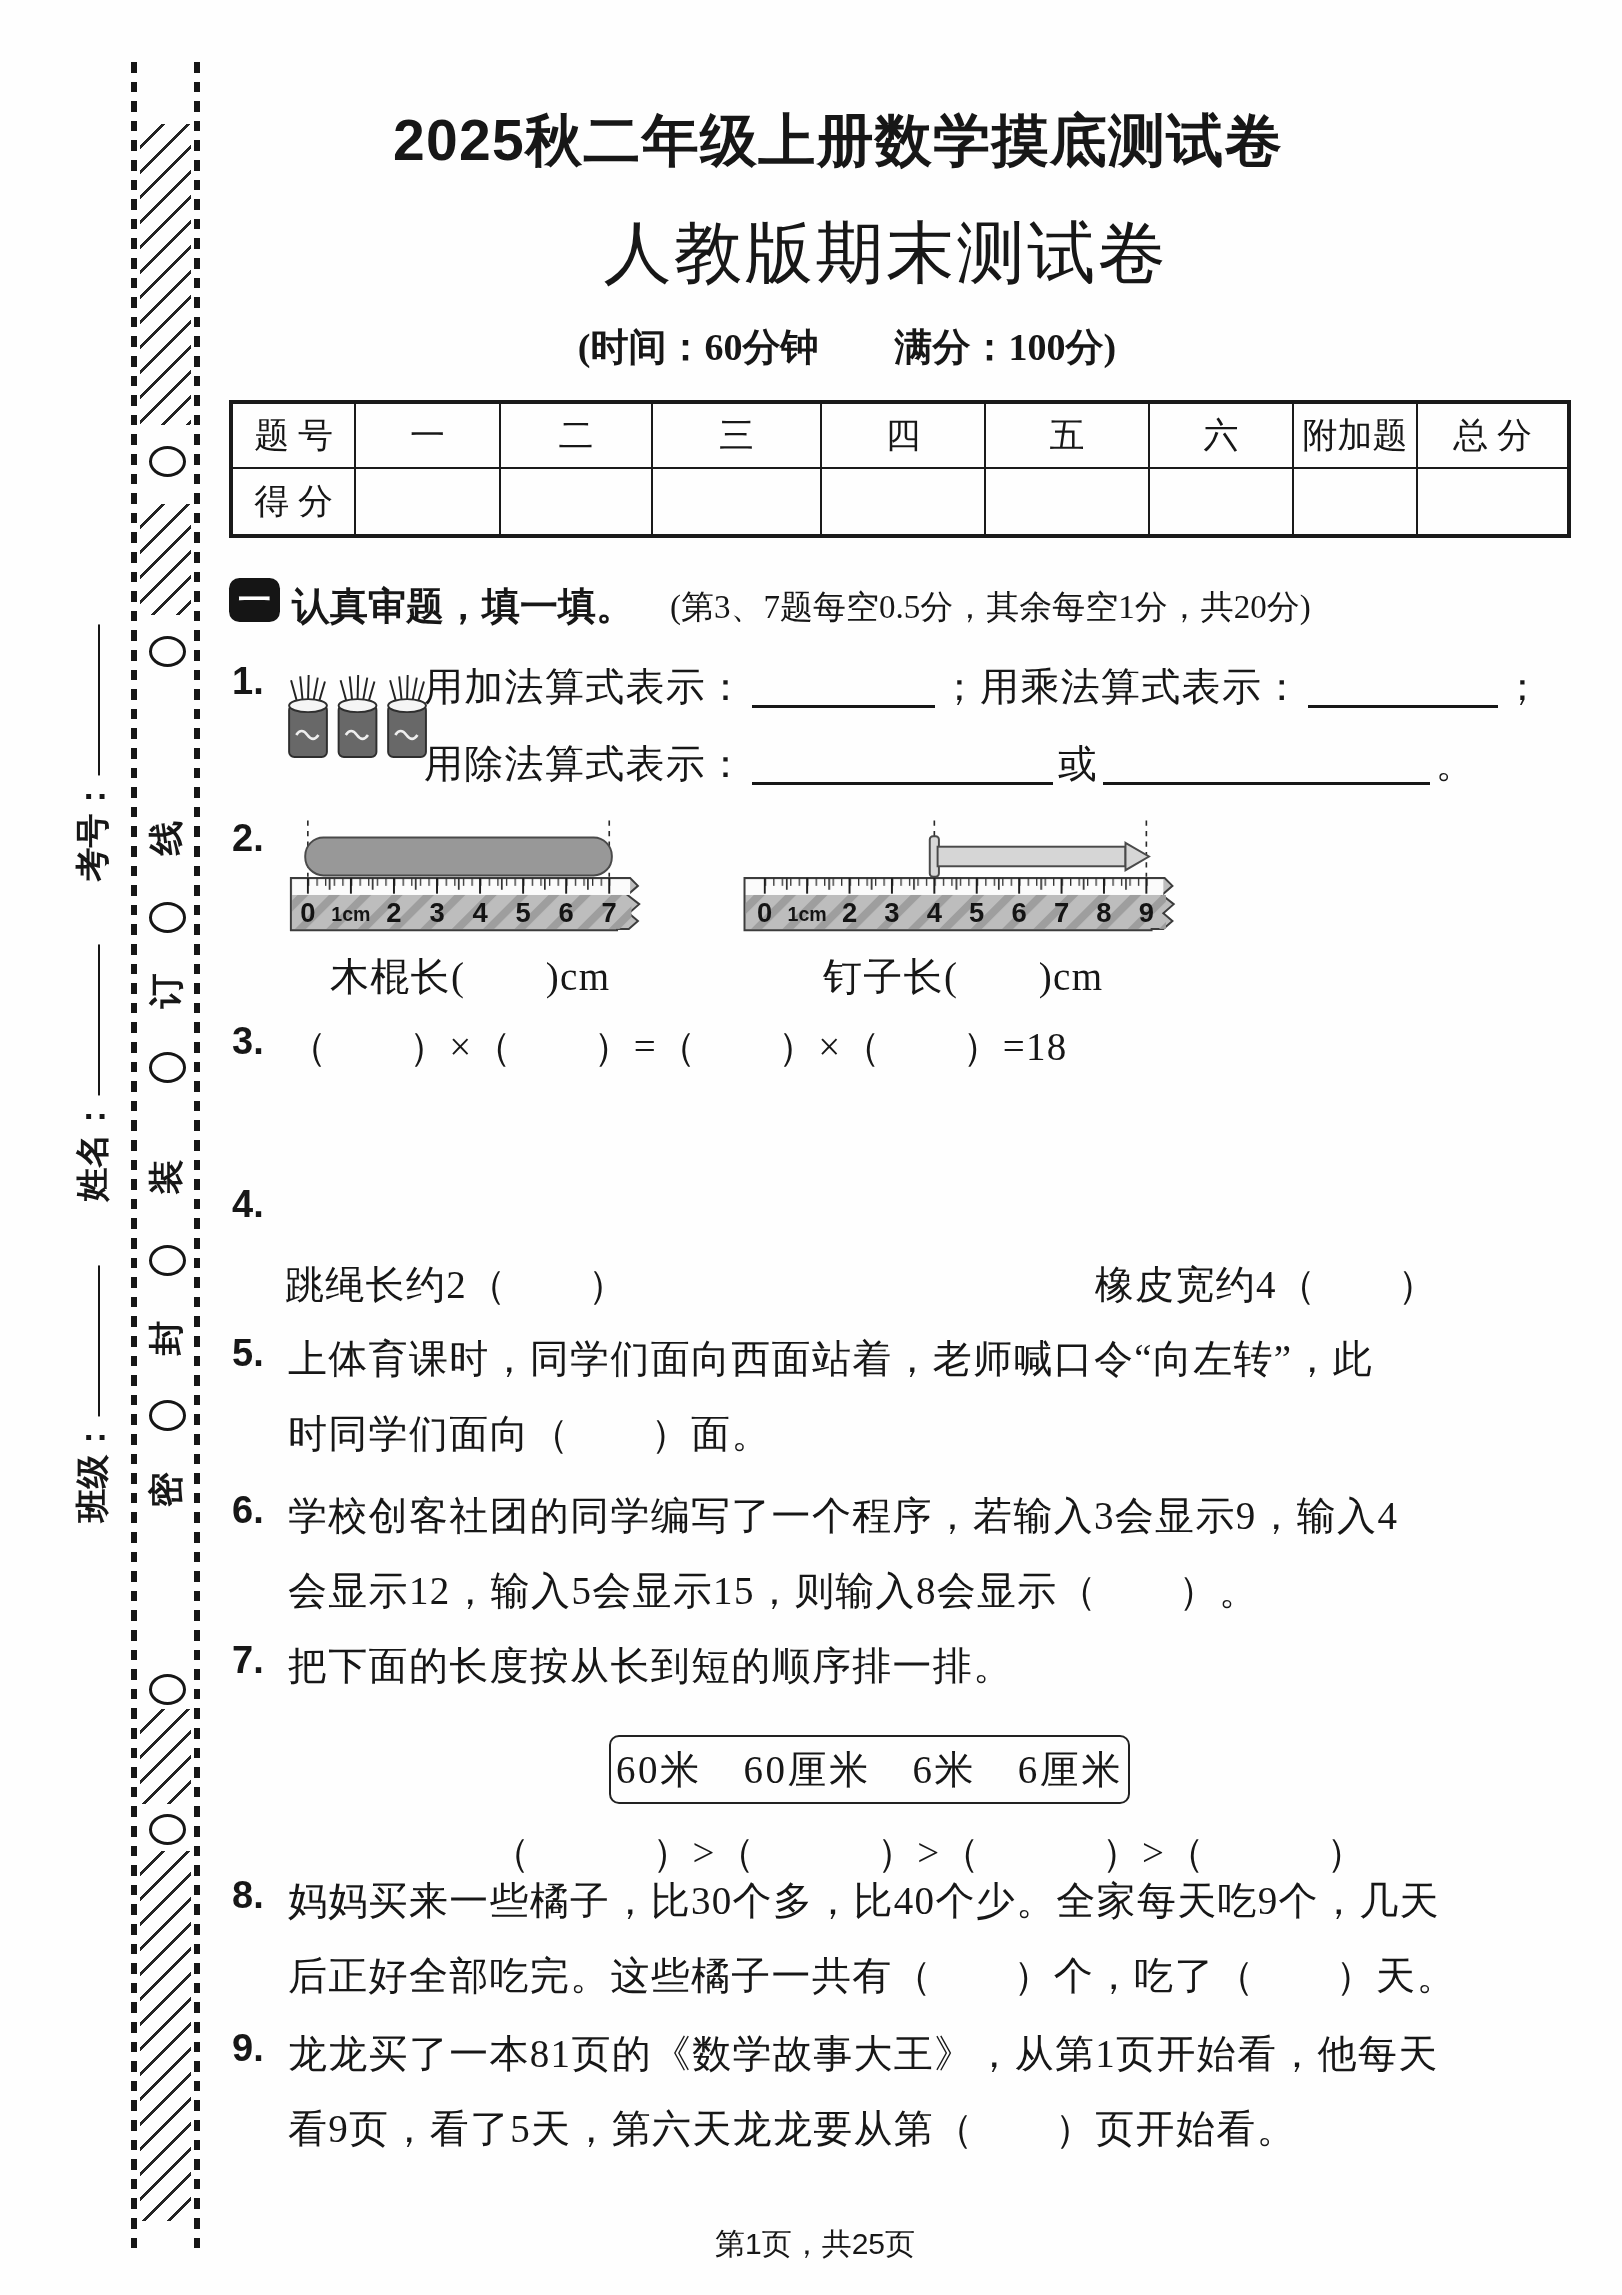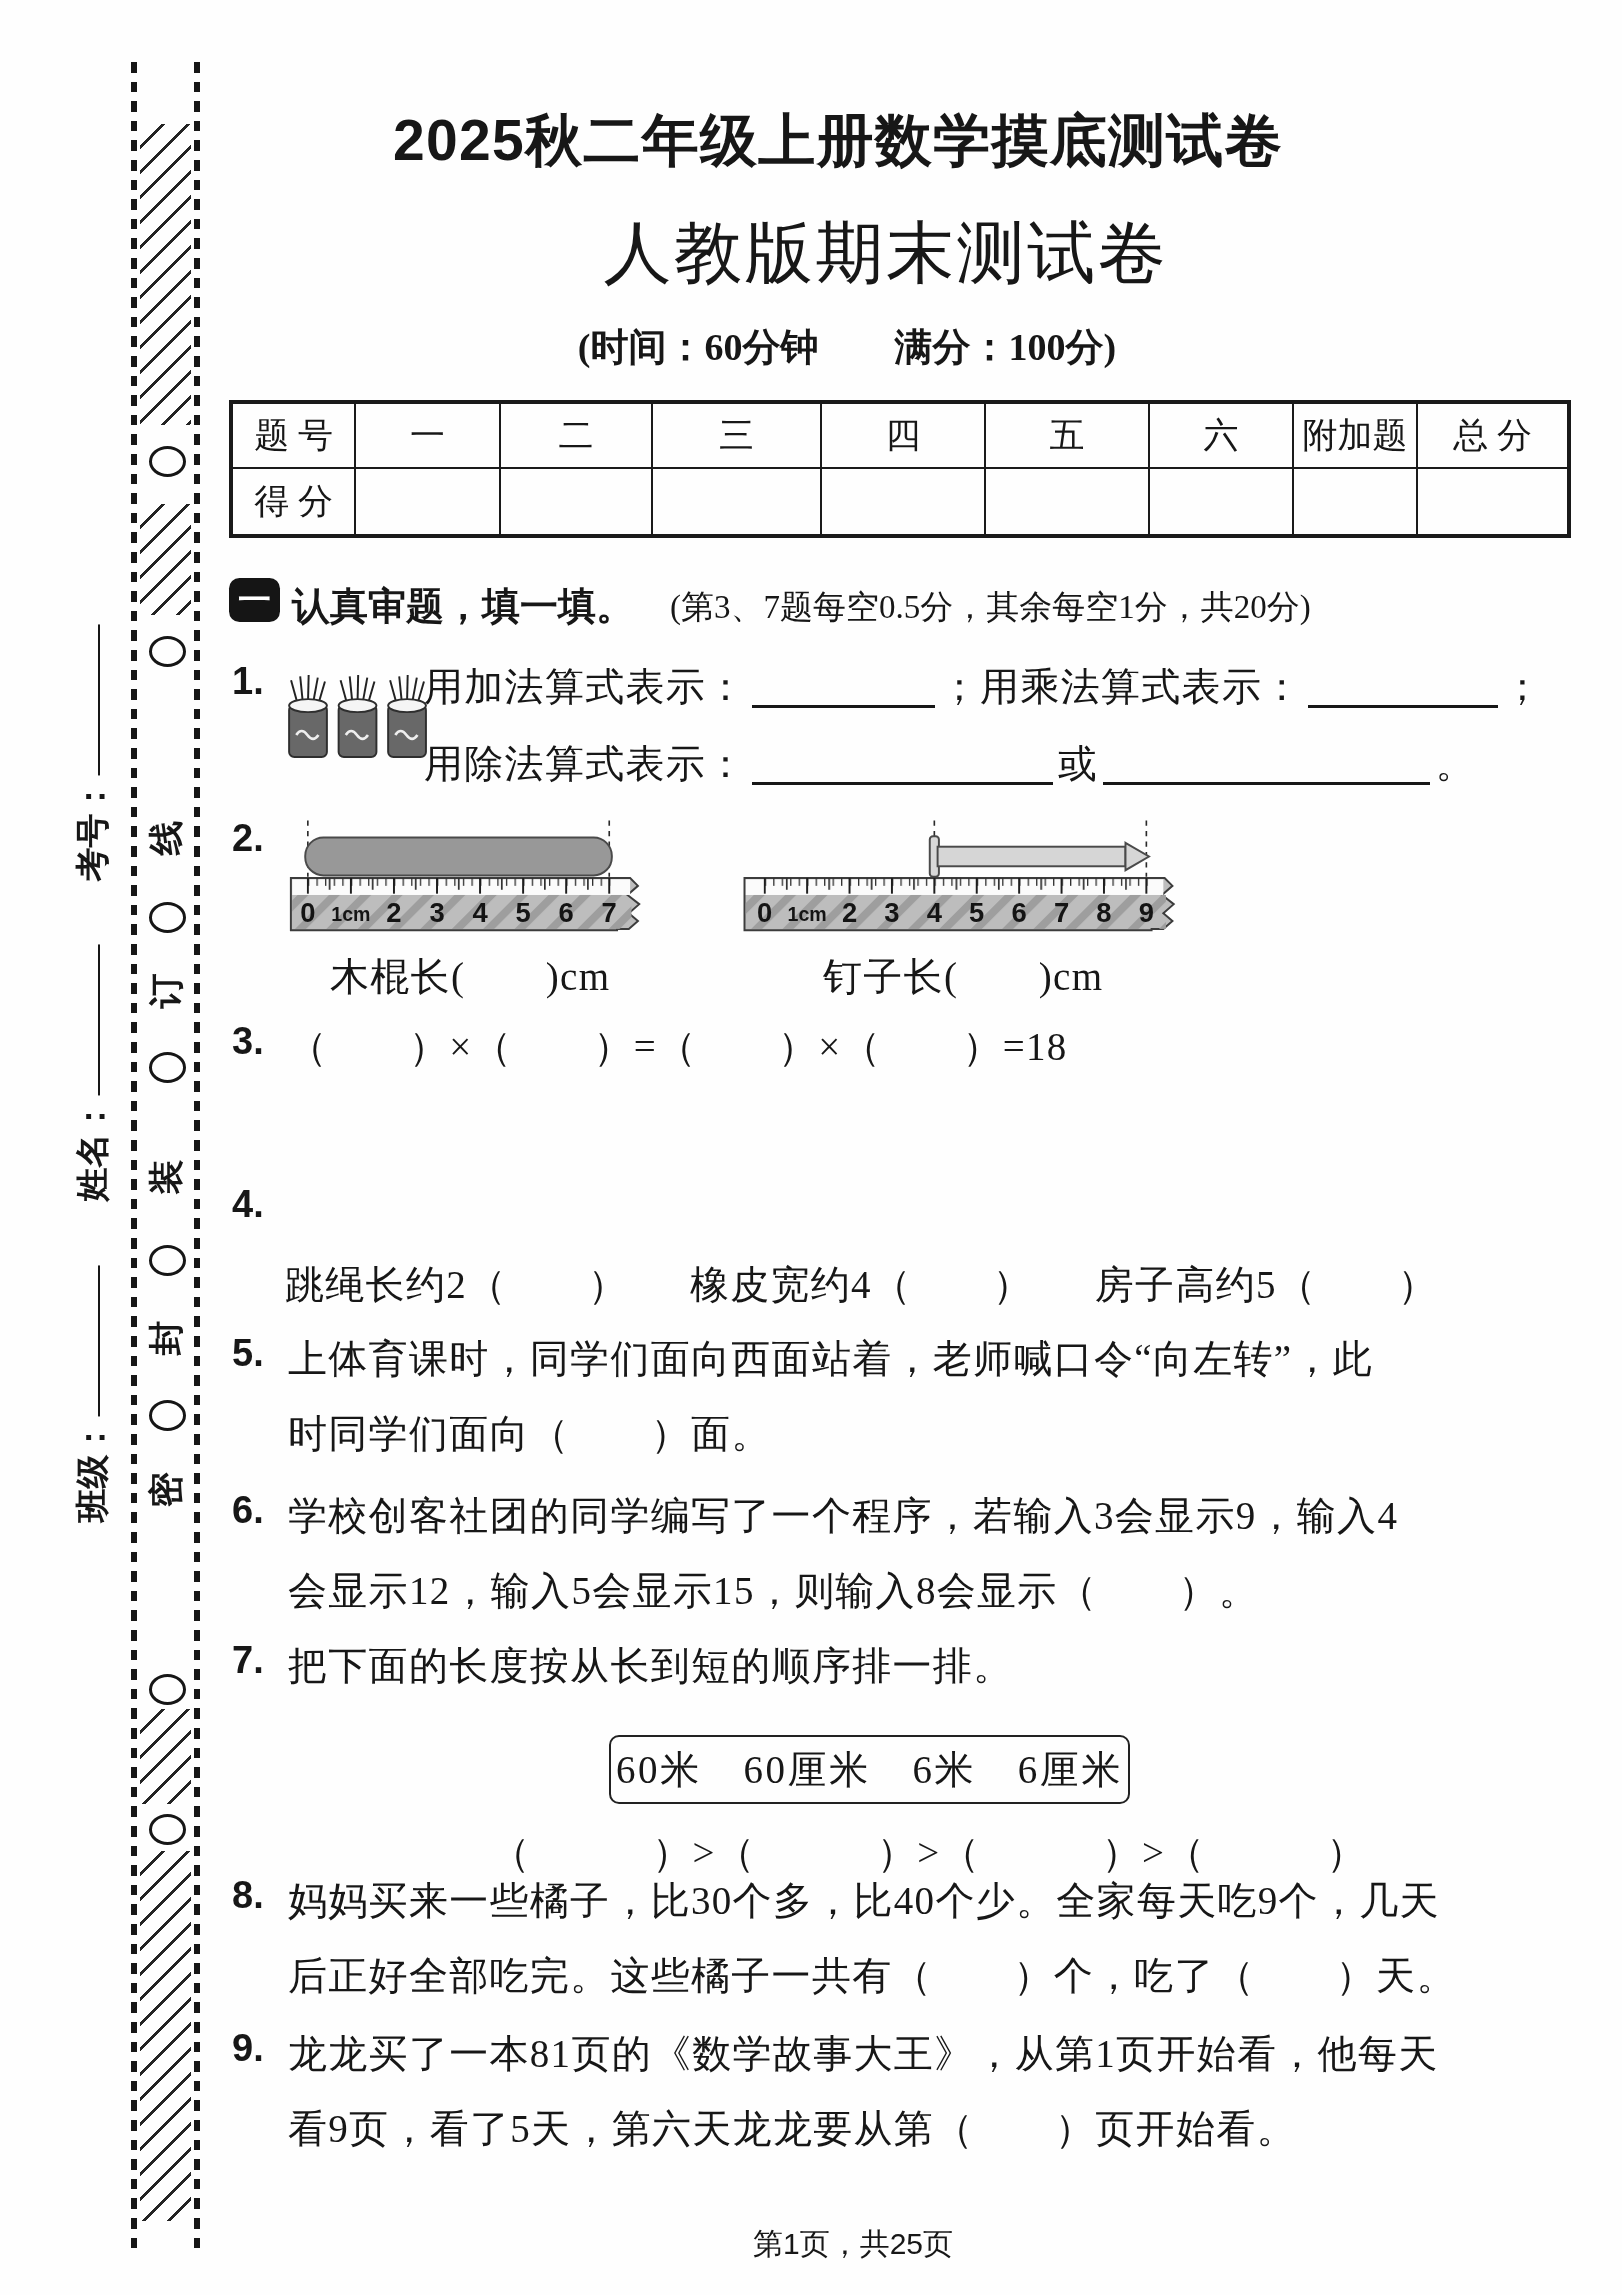--- a/index.html
+++ b/index.html
@@ -39,21 +39,21 @@
   .seal-o{position:absolute;left:149px;width:31px;height:25px;border:3.3px solid #161616;border-radius:50%;}
   .seal-ch{position:absolute;left:166px;transform:translate(-50%,-50%) rotate(-90deg);font-size:35px;font-weight:bold;}
   .seal-label{position:absolute;left:93px;transform:translate(-50%,-50%) rotate(-90deg);
               font-size:34px;font-weight:bold;white-space:nowrap;}
   .seal-label .u{display:inline-block;width:151px;border-bottom:2.6px solid #171717;height:2.6px;margin-left:3.9px;vertical-align:3.9px;}
   
   svg text{font-family:"Liberation Sans","DejaVu Sans",sans-serif;fill:#141414;}
   .rn{font-size:42px;font-weight:bold;} .rns{font-size:30px;font-weight:bold;}
   .guide{stroke:#2a2a2a;stroke-width:2.5;stroke-dasharray:8 8;}
   .footer{left:815px;top:2224px;transform:translateX(-50%);font-family:"Liberation Sans",sans-serif;
-          font-size:30px;white-space:nowrap;margin-left:38px;}
+          font-size:30px;white-space:nowrap;}
 </style>
 </head>
 <body>
 
 <div class="page">
 
   <div>
     <div class="dash-v" style="left:131px"></div>
     <div class="dash-v" style="left:194px"></div>
     <div class="hatch" style="top:124px;height:301px"></div>
@@ -246,21 +246,20 @@
   <div class="abs q-line" style="left:330px;top:950px">木棍长(　　)cm</div>
   <div class="abs q-line" style="left:823px;top:950px">钉子长(　　)cm</div>
 
   <div class="abs q-num" style="top:1020px">3.</div>
   <div class="abs q-line" style="left:288px;top:1020px">（　　）×（　　）=（　　）×（　　）=18</div>
 
   <div class="abs q-num" style="top:1183px">4.</div>
   <div class="abs" style="left:285px;top:1258px;width:1153px;display:flex;justify-content:space-between">
     <span class="q-line" style="position:static">跳绳长约2（　　）</span>
     <span class="q-line" style="position:static">橡皮宽约4（　　）</span>
-    <span class="q-line" style="position:static">房子高约5（　　）</span>
   </div>
 
   <div class="abs q-num" style="top:1332px">5.</div>
   <div class="abs q-line" style="left:288px;top:1332px">上体育课时，同学们面向西面站着，老师喊口令“向左转”，此</div>
   <div class="abs q-line" style="left:288px;top:1407px">时同学们面向（　　）面。</div>
 
   <div class="abs q-num" style="top:1489px">6.</div>
   <div class="abs q-line" style="left:288px;top:1489px">学校创客社团的同学编写了一个程序，若输入3会显示9，输入4</div>
   <div class="abs q-line" style="left:288px;top:1564px">会显示12，输入5会显示15，则输入8会显示（　　）。</div>
 

